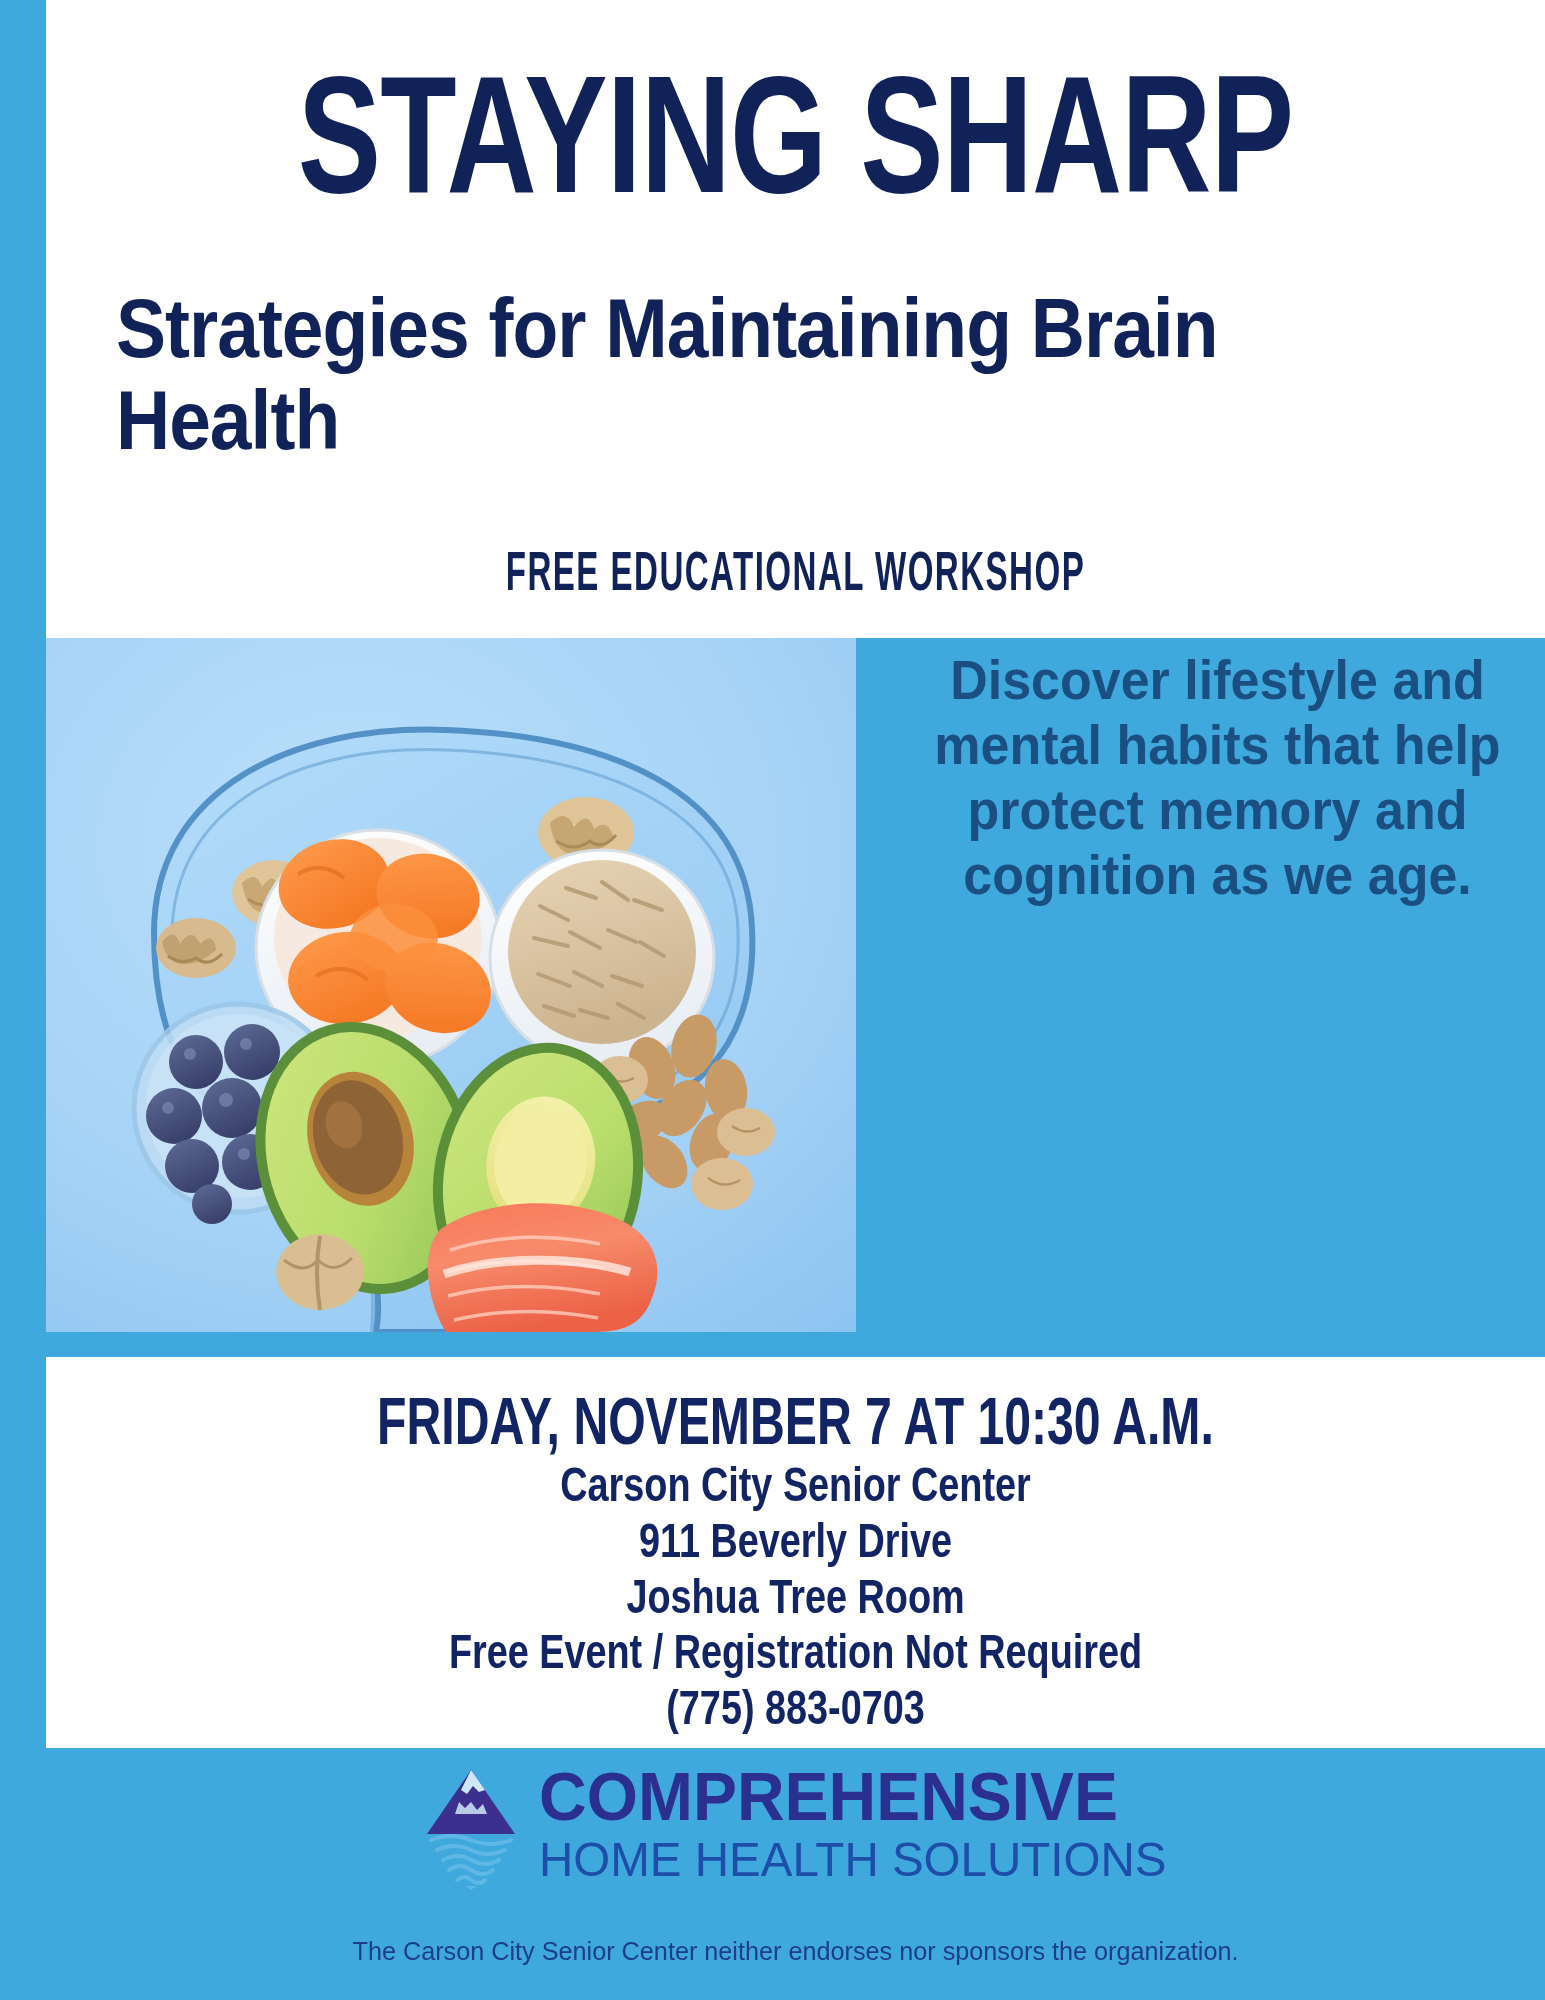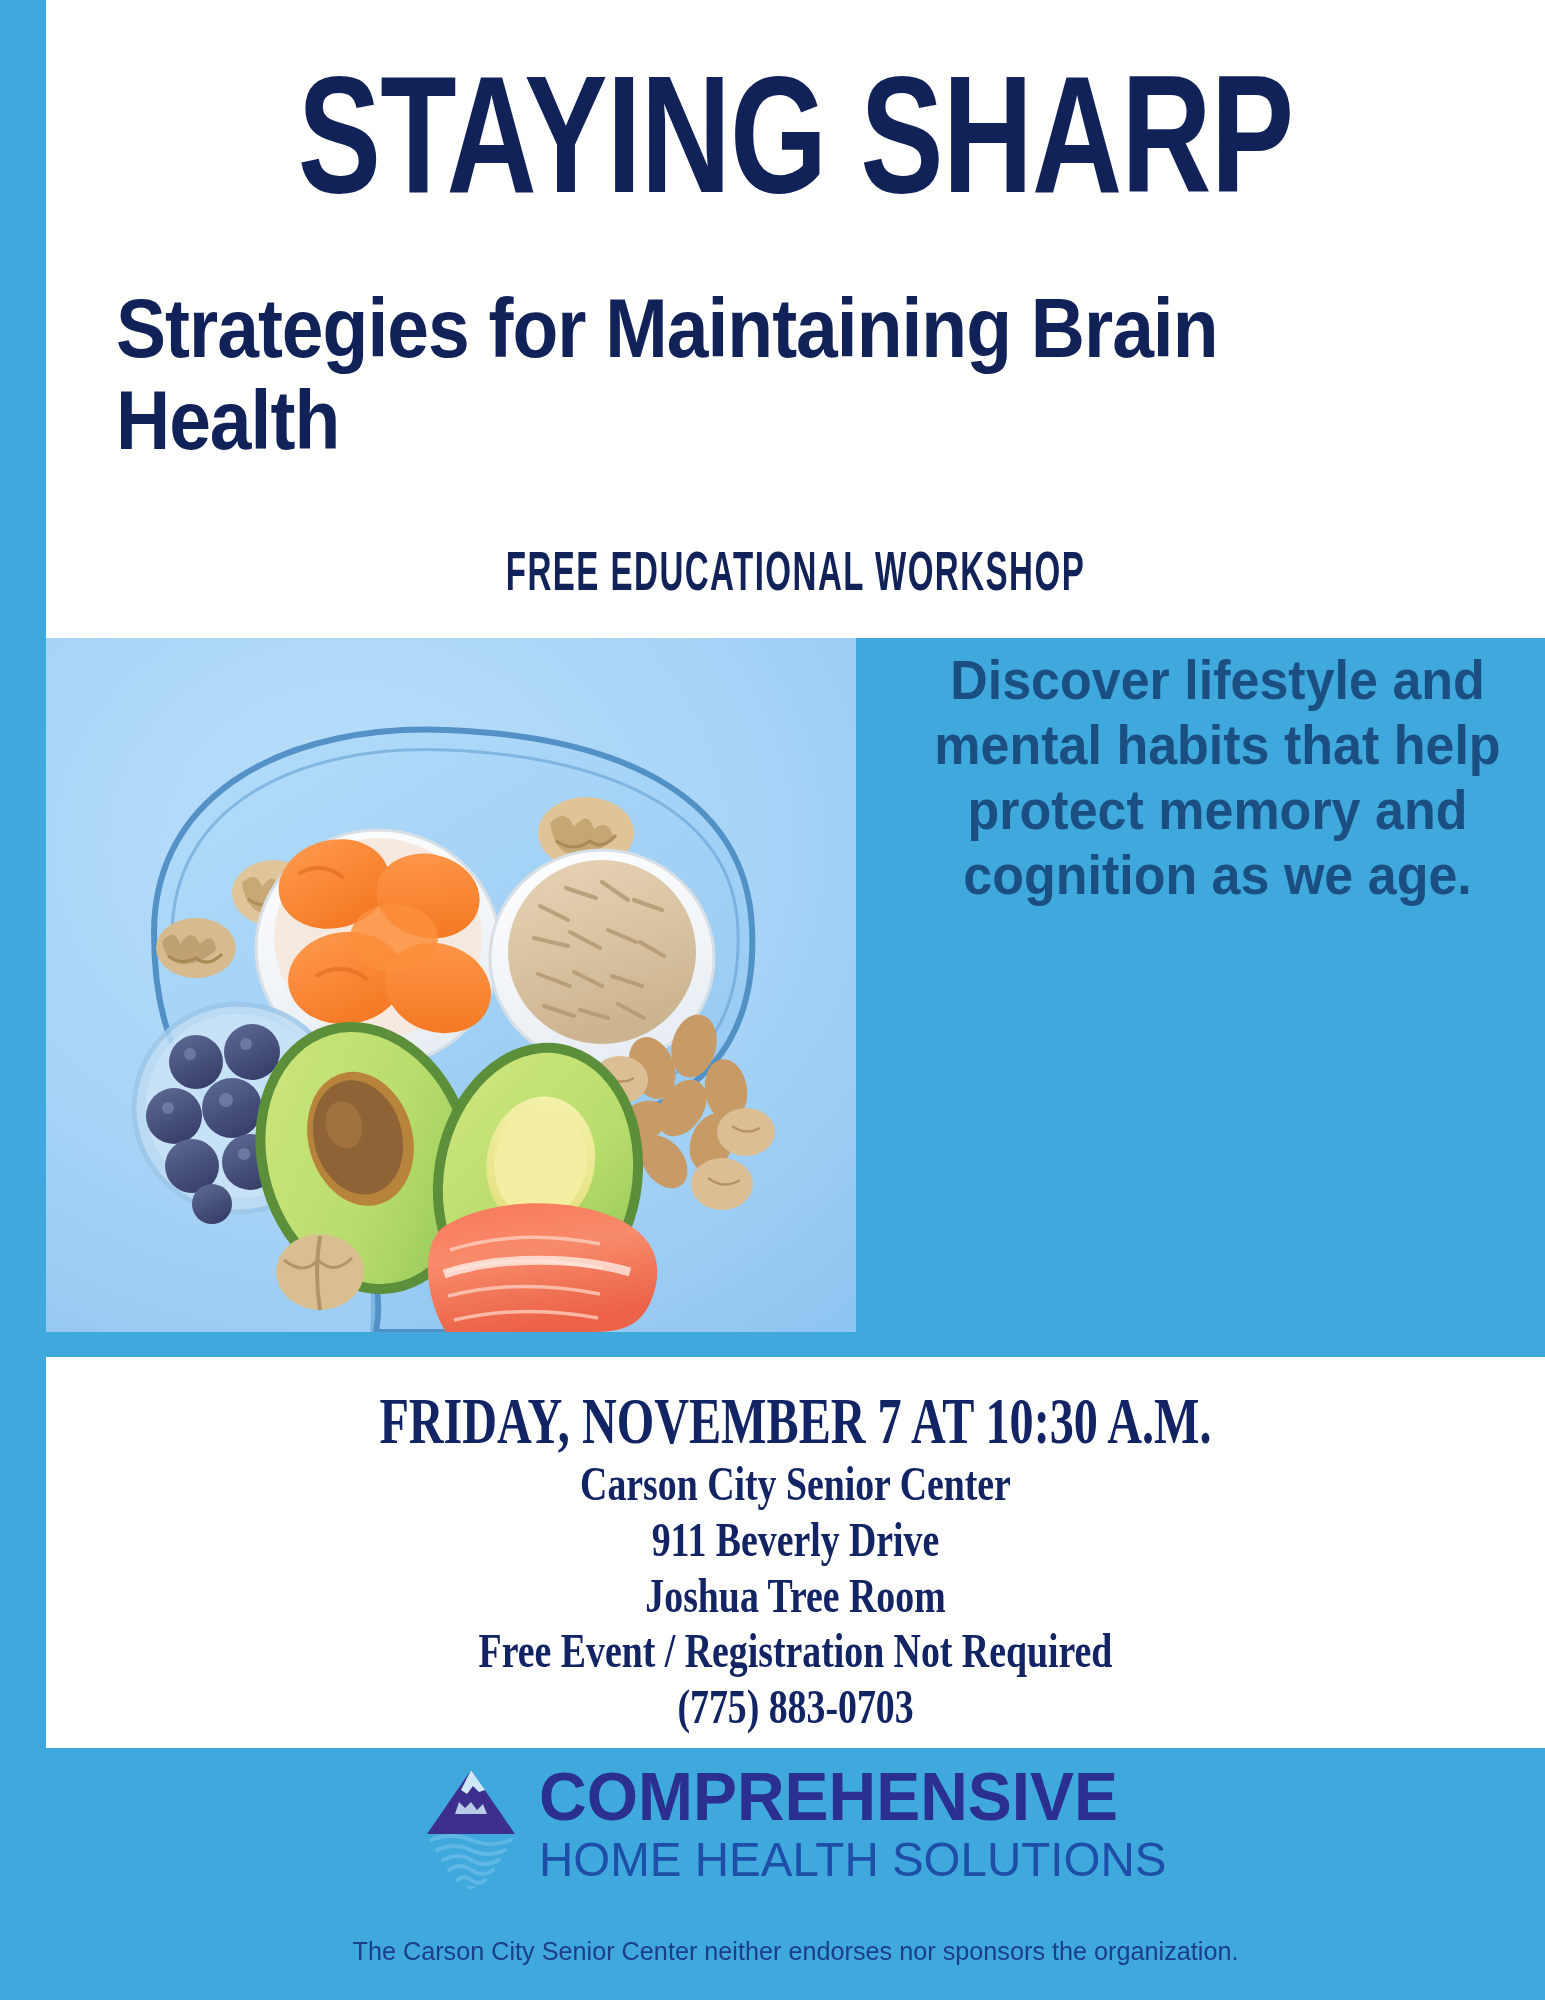--- a/index.html
+++ b/index.html
@@ -87,21 +87,20 @@
     overflow:hidden;
   }
   .photo svg { display:block; width:100%; height:100%; }
 
   
   .details {
     position:absolute; left:46px; top:1357px; right:0; height:391px;
     background:#ffffff;
     text-align:center;
     padding-top:26px;
-    font-family:Liberation Serif, serif;
   }
   .dateline {
     color:#122463;
     font-weight:bold;
     font-size:56px;
     letter-spacing:0px;
     transform:scaleX(0.86) scaleY(1.18);
     transform-origin:center top;
     white-space:nowrap;
     margin-bottom:12px;

